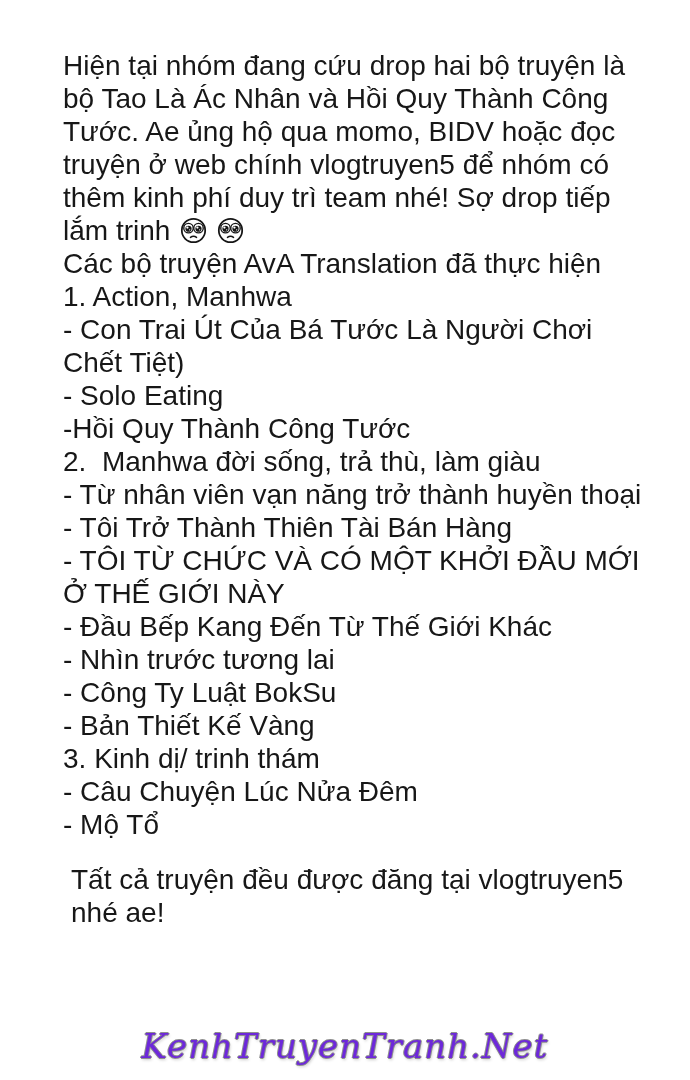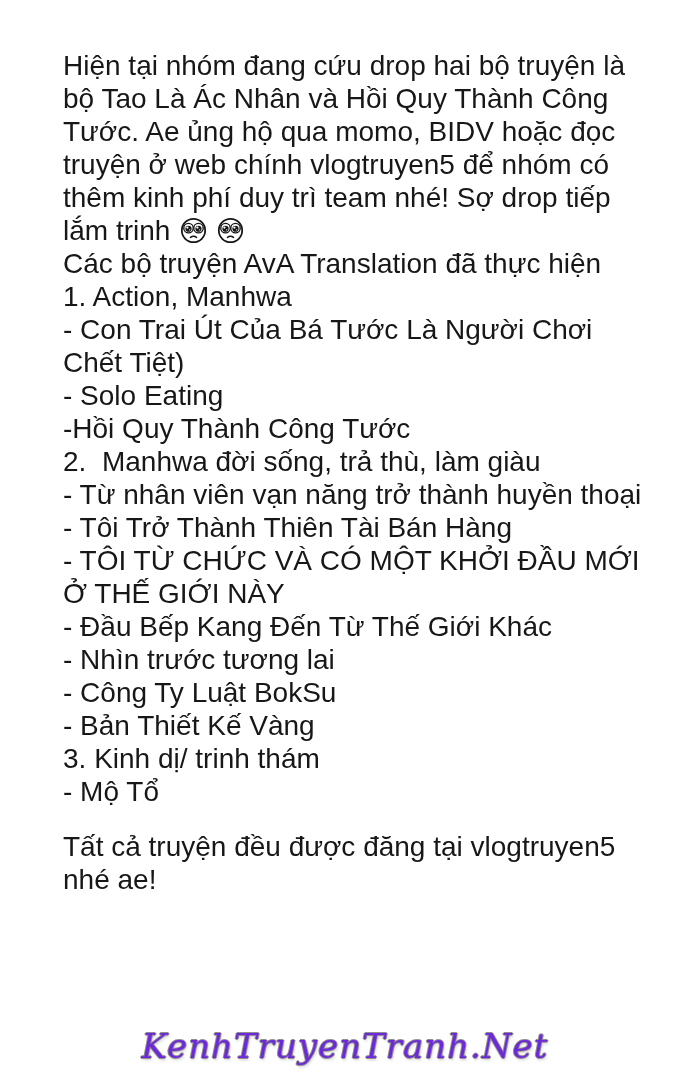--- a/index.html
+++ b/index.html
@@ -23,20 +23,21 @@
   }
   .line {
     margin: 0;
     font-size: 28px;
     line-height: 33px;
     white-space: pre-wrap;
     font-family: "Liberation Sans", sans-serif;
   }
   .footer-block {
     margin-top: 22px;
+    margin-left: 8px;
   }
   .emoji {
     width: 27px;
     height: 27px;
     vertical-align: -4px;
     margin-left: 10px;
   }
   .watermark {
     position: absolute;
     top: 1026px;
@@ -104,20 +105,21 @@
     <p class="line">- Từ nhân viên vạn năng trở thành huyền thoại</p>
     <p class="line">- Tôi Trở Thành Thiên Tài Bán Hàng</p>
     <p class="line">- TÔI TỪ CHỨC VÀ CÓ MỘT KHỞI ĐẦU MỚI</p>
     <p class="line">Ở THẾ GIỚI NÀY</p>
     <p class="line">- Đầu Bếp Kang Đến Từ Thế Giới Khác</p>
     <p class="line">- Nhìn trước tương lai</p>
     <p class="line">- Công Ty Luật BokSu</p>
     <p class="line">- Bản Thiết Kế Vàng</p>
 
     <p class="line">3. Kinh dị/ trinh thám</p>
+    <p class="line">- Câu Chuyện Lúc Nửa Đêm</p>
     <p class="line">- Mộ Tổ</p>
 
     <div class="footer-block">
       <p class="line">Tất cả truyện đều được đăng tại vlogtruyen5</p>
       <p class="line">nhé ae!</p>
     </div>
   </div>
 
   <div class="watermark">KenhTruyenTranh.Net</div>
 </div>

